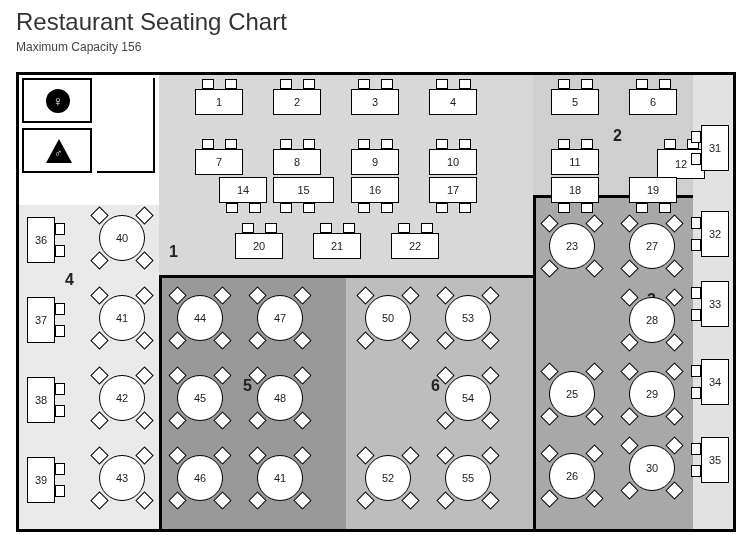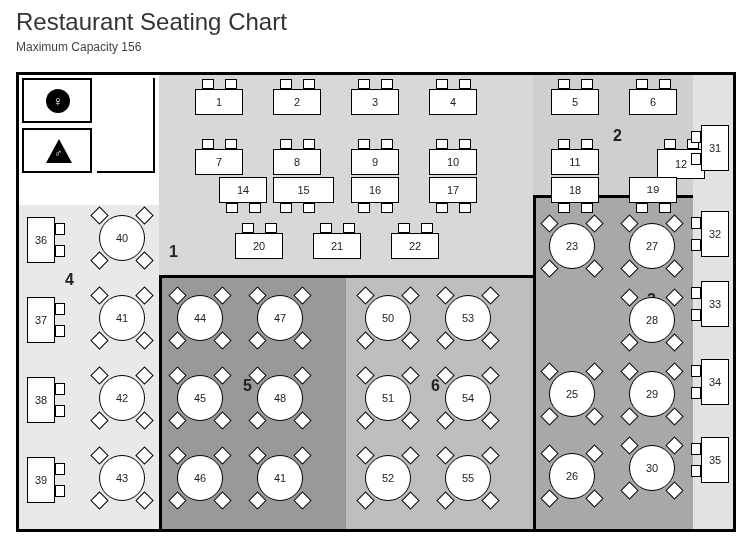--- a/index.html
+++ b/index.html
@@ -177,21 +177,21 @@
         <div class="chair" style="left: 6.5px; top: 26px;"></div>
         <div class="chair" style="left: 29.5px; top: 26px;"></div>
       </div>
       <div class="table" style="left: 532px; top: 102px; width: 46px; height: 24px;">
         <div class="tbl-rect" style="width: 100%; height: 100%; position: relative;">
           <div class="tNum">18</div>
         </div>
         <div class="chair" style="left: 6.5px; top: 26px;"></div>
         <div class="chair" style="left: 29.5px; top: 26px;"></div>
       </div>
-      <div class="table" style="left: 610px; top: 102px; width: 46px; height: 24px; font-family: Liberation Mono, monospace;">
+      <div class="table" style="left: 610px; top: 102px; width: 46px; height: 24px;">
         <div class="tbl-rect" style="width: 100%; height: 100%; position: relative;">
           <div class="tNum">19</div>
         </div>
         <div class="chair" style="left: 6.5px; top: 26px;"></div>
         <div class="chair" style="left: 29.5px; top: 26px;"></div>
       </div>
       <div class="table" style="left: 216px; top: 158px; width: 46px; height: 24px;">
         <div class="tbl-rect" style="width: 100%; height: 100%; position: relative;">
           <div class="tNum">20</div>
         </div>
@@ -370,29 +370,20 @@
           <div class="tNum">50</div>
         </div>
         <div class="corner" style="left: -6px; top: -6px;"></div>
         <div class="corner" style="left: 39px; top: -6px;"></div>
         <div class="corner" style="left: -6px; top: 39px;"></div>
         <div class="corner" style="left: 39px; top: 39px;"></div>
       </div>
       <div class="table" style="left: 426px; top: 220px; width: 44px; height: 44px;">
         <div class="tbl-round" style="width: 100%; height: 100%; position: relative;">
           <div class="tNum">53</div>
-        </div>
-        <div class="corner" style="left: -6px; top: -6px;"></div>
-        <div class="corner" style="left: 39px; top: -6px;"></div>
-        <div class="corner" style="left: -6px; top: 39px;"></div>
-        <div class="corner" style="left: 39px; top: 39px;"></div>
-      </div>
-      <div class="table" style="left: 346px; top: 300px; width: 44px; height: 44px;">
-        <div class="tbl-round" style="width: 100%; height: 100%; position: relative;">
-          <div class="tNum">51</div>
         </div>
         <div class="corner" style="left: -6px; top: -6px;"></div>
         <div class="corner" style="left: 39px; top: -6px;"></div>
         <div class="corner" style="left: -6px; top: 39px;"></div>
         <div class="corner" style="left: 39px; top: 39px;"></div>
       </div>
       <div class="table" style="left: 426px; top: 300px; width: 44px; height: 44px;">
         <div class="tbl-round" style="width: 100%; height: 100%; position: relative;">
           <div class="tNum">54</div>
         </div>

